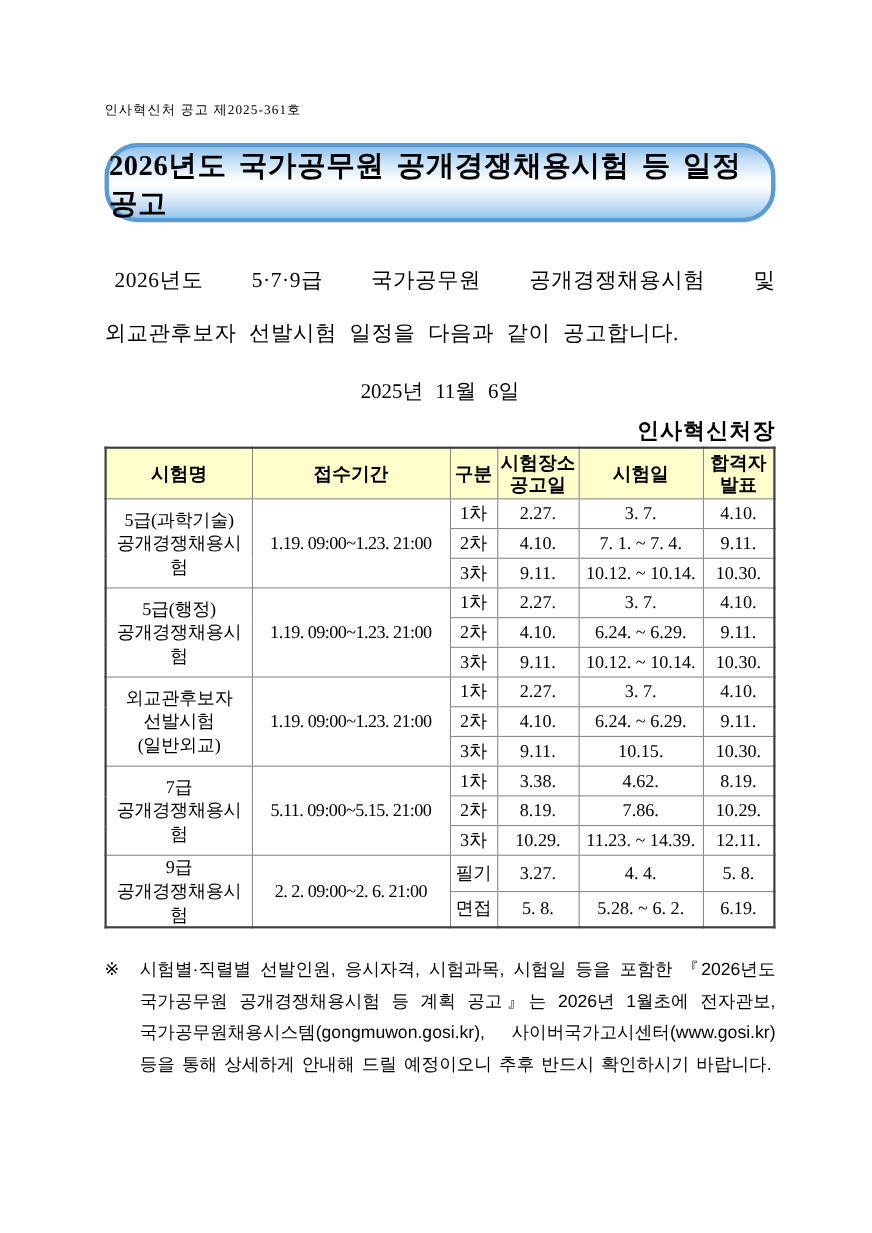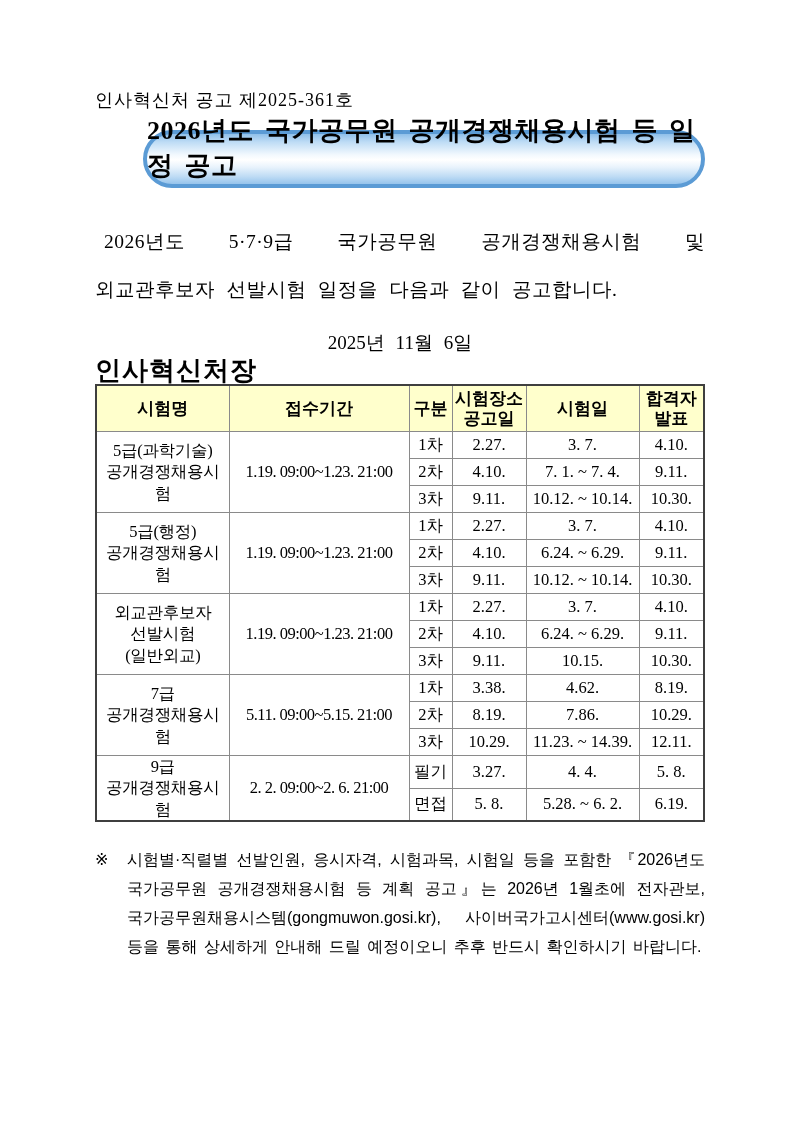--- a/index.html
+++ b/index.html
@@ -9,37 +9,36 @@
     height: 1121px;
     margin: 0;
     background: #ffffff;
     box-sizing: border-box;
     padding: 88px 88px 0 95px;
     overflow: hidden;
     font-family: "Liberation Serif", "DejaVu Serif", serif;
     color: #000;
   }
   .doc-number {
-    font-size: 18px;
+    font-size: 12px;
     line-height: 24px;
     letter-spacing: 1px;
   }
   .title-banner {
     margin-top: 18px;
-    height: 58px;
+    height: 72px;
     box-sizing: border-box;
     border: 4px solid #5b9bd5;
     border-radius: 30px;
     background: linear-gradient(180deg,
       #8fc0ea 0%, #bedcf5 16%, #f3f9fe 42%, #ffffff 52%,
       #e9f3fc 66%, #bcdaf4 86%, #96c4ec 100%);
     display: flex;
-    align-items: flex-end;
+    align-items: flex-start;
     justify-content: center;
-    margin-left: 48px;
   }
   .title-banner .title-text {
     font-size: 26px;
     font-weight: bold;
     letter-spacing: 0.5px;
     word-spacing: 4px;
     transform: translateY(-1px);
   }
   .body-par {
     margin: 0;
@@ -55,22 +54,23 @@
   .body-par.first { margin-top: 30px; }
   .body-par.second { margin-top: 17px; }
   .date-line {
     margin-top: 16px;
     text-align: center;
     font-size: 19px;
     line-height: 26px;
     word-spacing: 6px;
   }
   .signer-line {
-    margin-top: 0;
-    font-size: 26px;
+    margin-top: 8px;
+    text-align: right;
+    font-size: 20px;
     font-weight: bold;
     line-height: 28px;
     letter-spacing: 1px;
     font-family: "Liberation Sans", "DejaVu Sans", sans-serif;
   }
   table.schedule {
     border-collapse: collapse;
     table-layout: fixed;
     width: 608px;
     border: 2px solid #3f3f3f;

